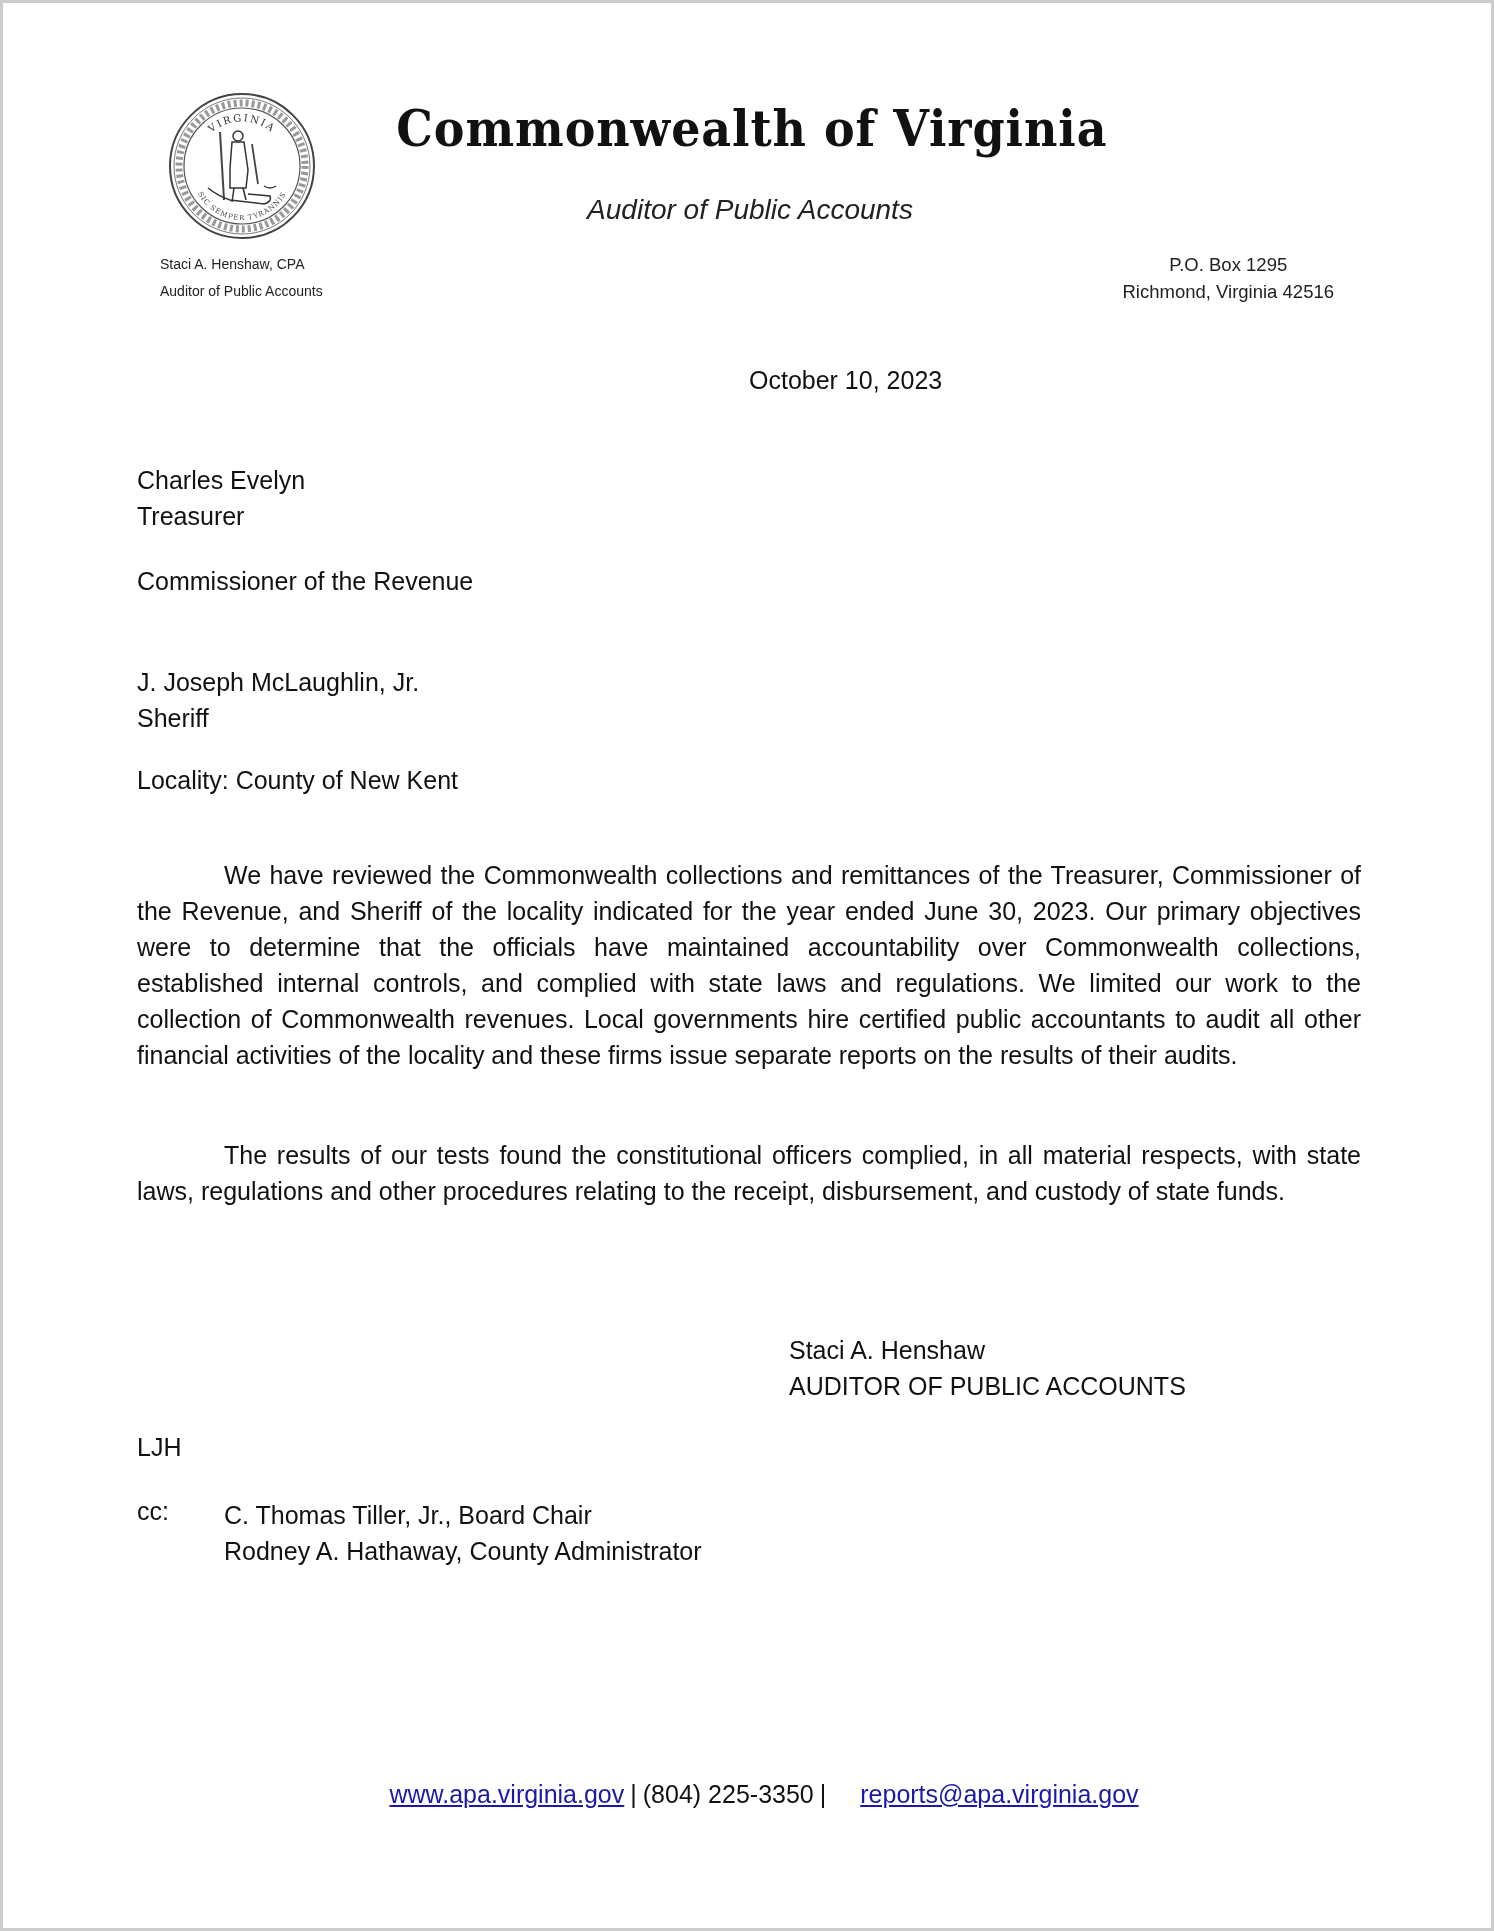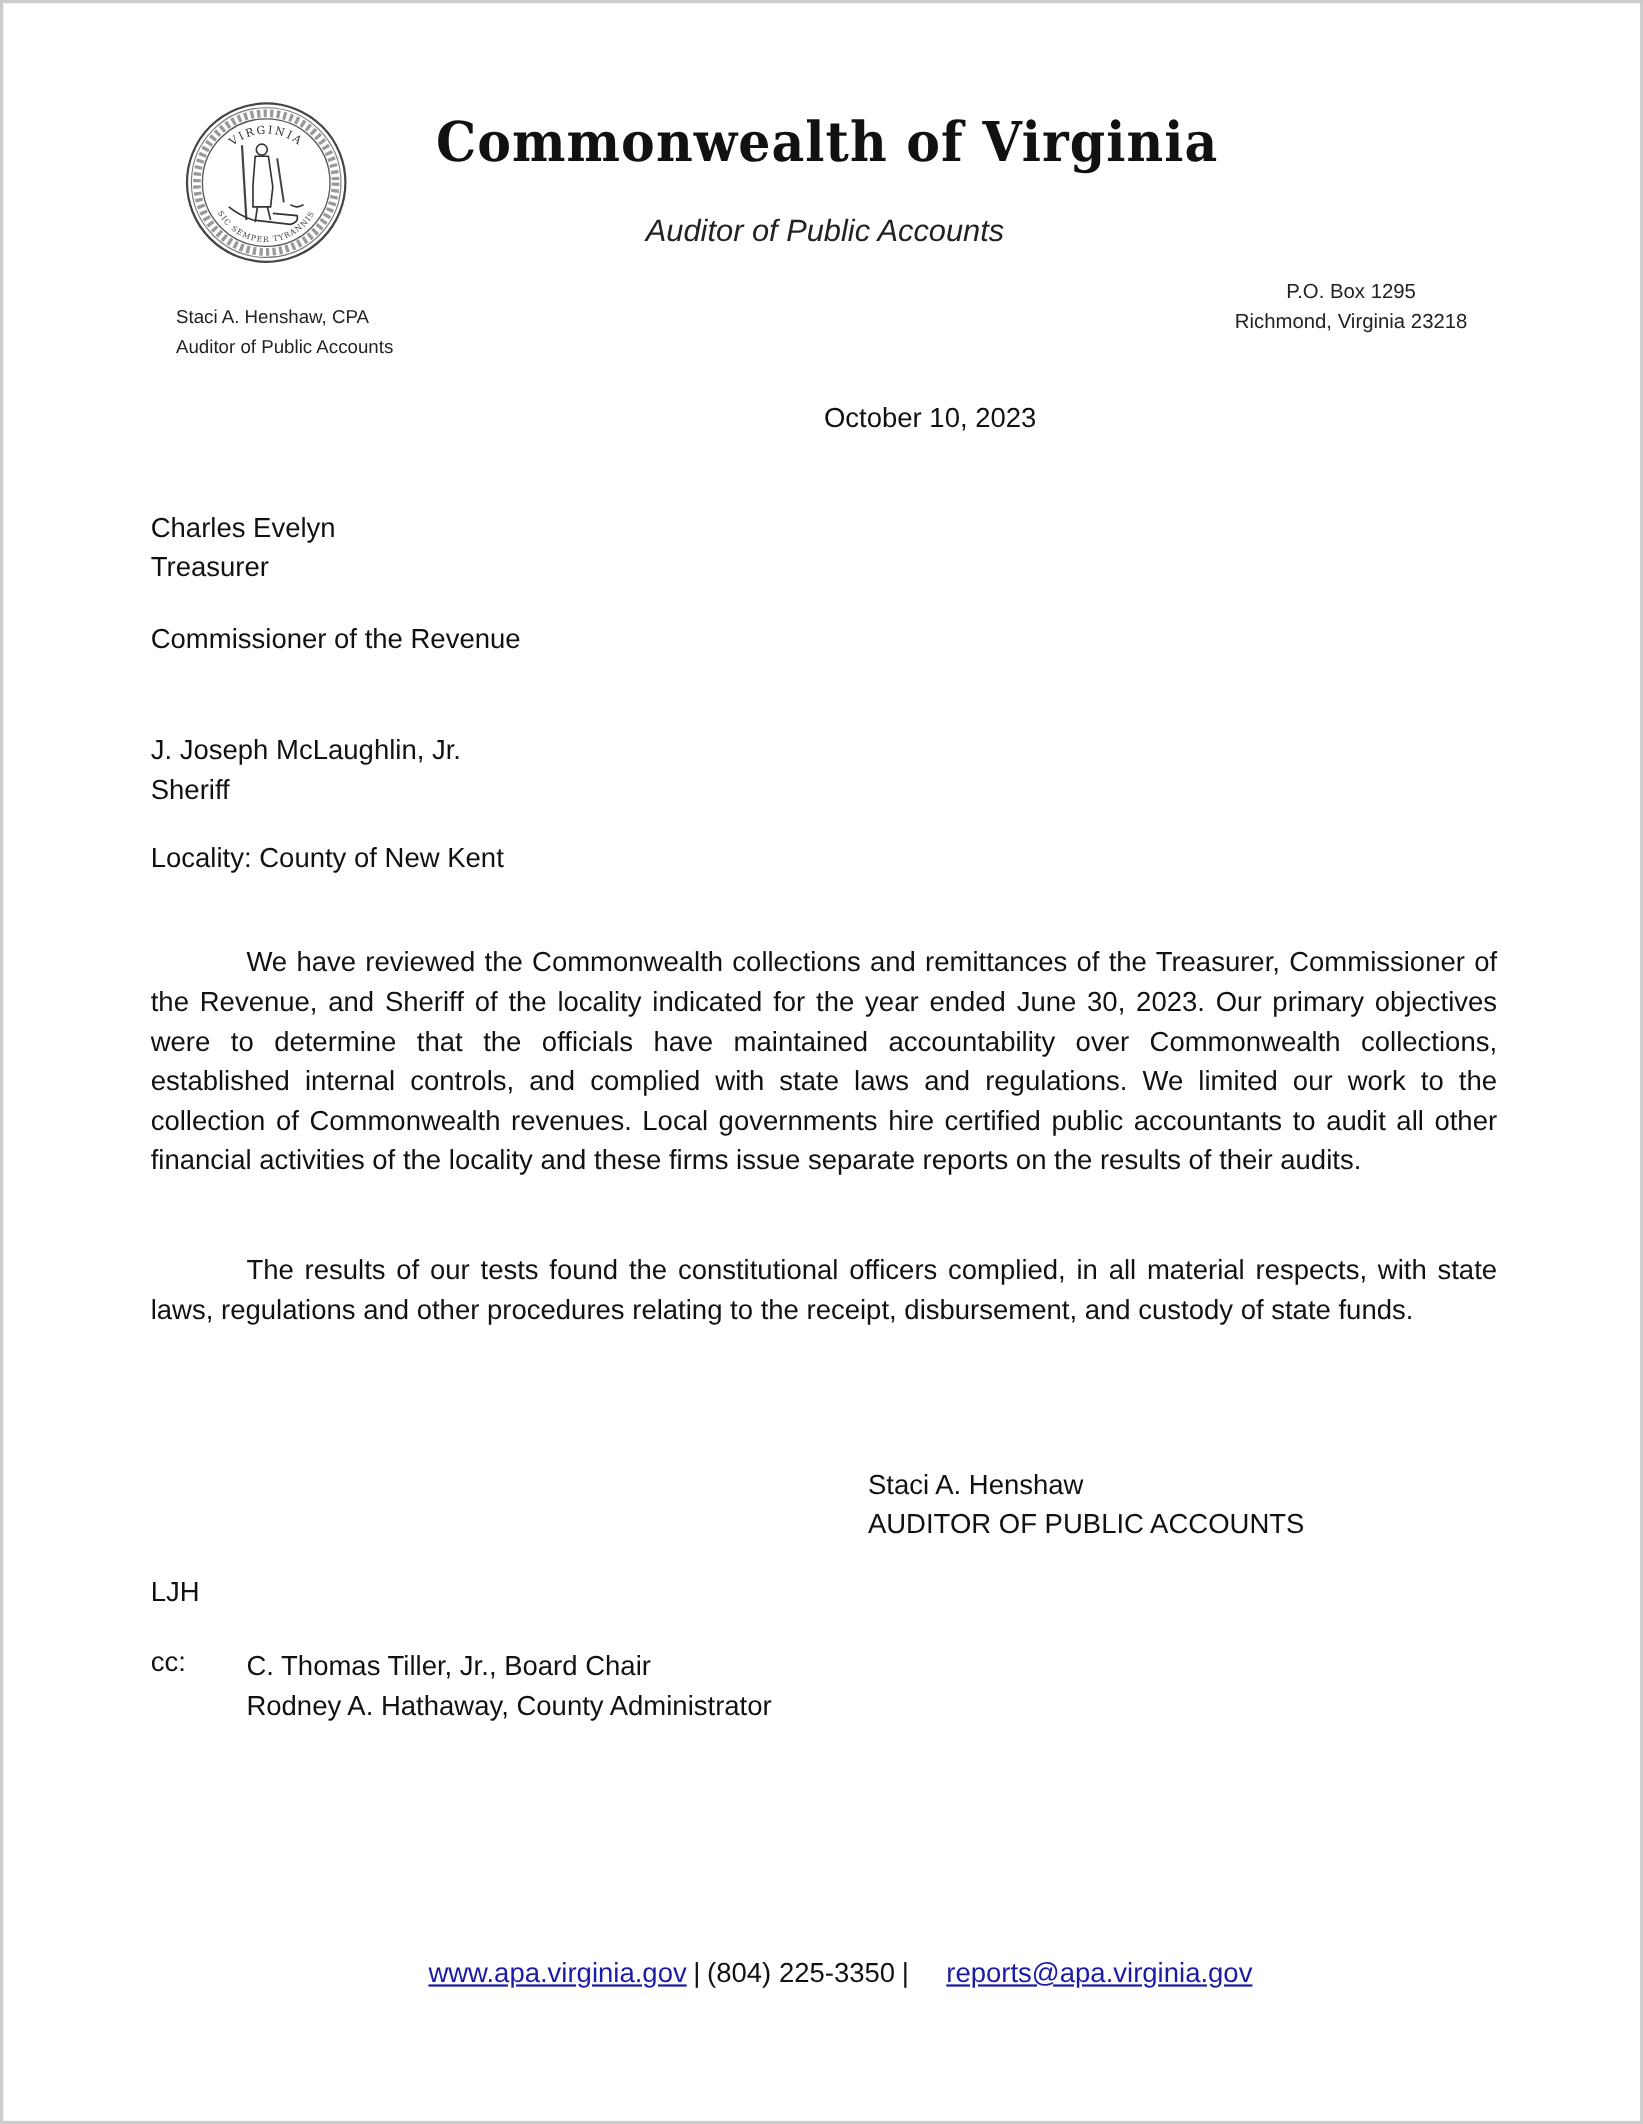--- a/index.html
+++ b/index.html
@@ -21,21 +21,21 @@
     padding-left: 2px;
     font-family: "DejaVu Serif", "Liberation Serif", serif;
     font-weight: bold; font-size: 50px; letter-spacing: 1px; color: #111;
     transform: scaleX(0.92); transform-origin: 748px 0;
   }
   .title-sub {
     position: absolute; left: 0; width: 1494px; top: 191px; text-align: center;
     font-style: italic; font-size: 28px; color: #222;
     font-family: "Liberation Sans", sans-serif;
   }
-  .hdr-left { left: 157px; top: 248px; font-size: 17px; line-height: 27px; color: #222; margin-top: 24px; }
+  .hdr-left { left: 157px; top: 248px; font-size: 14px; line-height: 27px; color: #222; }
   .hdr-right { right: 157px; top: 248px; font-size: 18.5px; line-height: 27px; color: #222; text-align: center; }
 
   
   .txt { font-size: 25px; color: #111; }
   .date { left: 746px; top: 363px; }
   .addr { left: 134px; line-height: 36px; }
   .addr1 { top: 459px; }
   .addr2 { top: 560px; }
   .addr3 { top: 661px; }
   .locality { left: 134px; top: 763px; }
@@ -95,21 +95,21 @@
   <div class="title-main">Commonwealth of Virginia</div>
   <div class="title-sub">Auditor of Public Accounts</div>
 
   <div class="abs hdr-left">
     <div>Staci A. Henshaw, CPA</div>
     <div>Auditor of Public Accounts</div>
   </div>
 
   <div class="abs hdr-right">
     <div>P.O. Box 1295</div>
-    <div>Richmond, Virginia 23218</div>
+    <div>Richmond, Virginia 42516</div>
   </div>
 
   <div class="abs txt date">October 10, 2023</div>
 
   <div class="abs txt addr addr1">
     <div>Charles Evelyn</div>
     <div>Treasurer</div>
   </div>
   <div class="abs txt addr addr2">
     <div>Commissioner of the Revenue</div>

